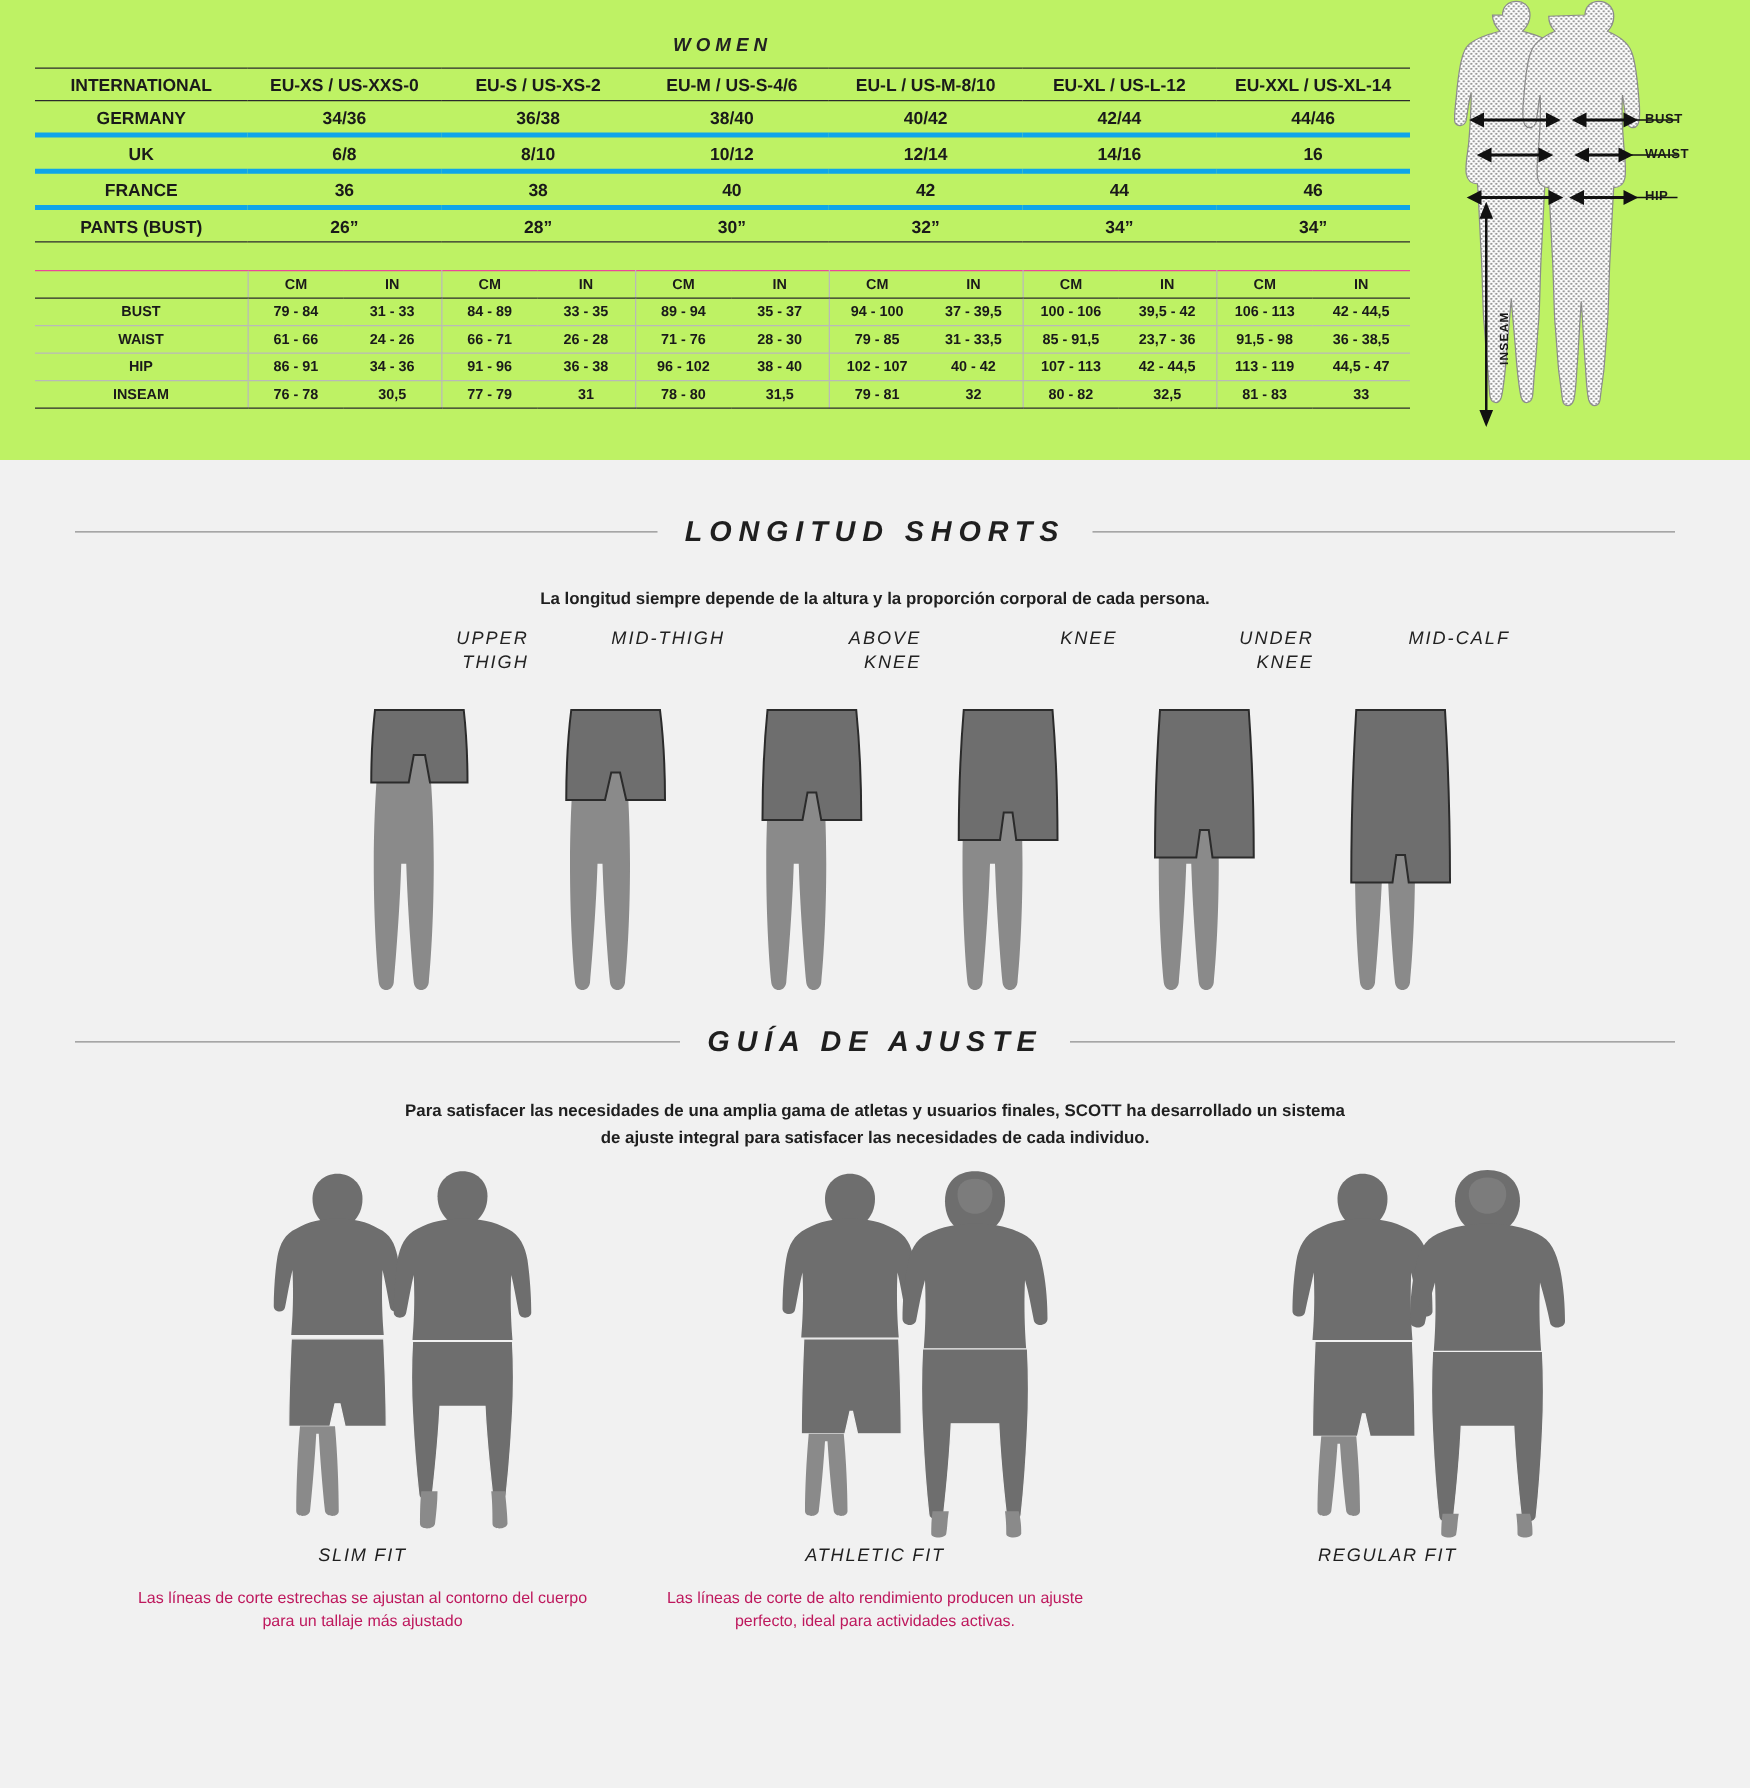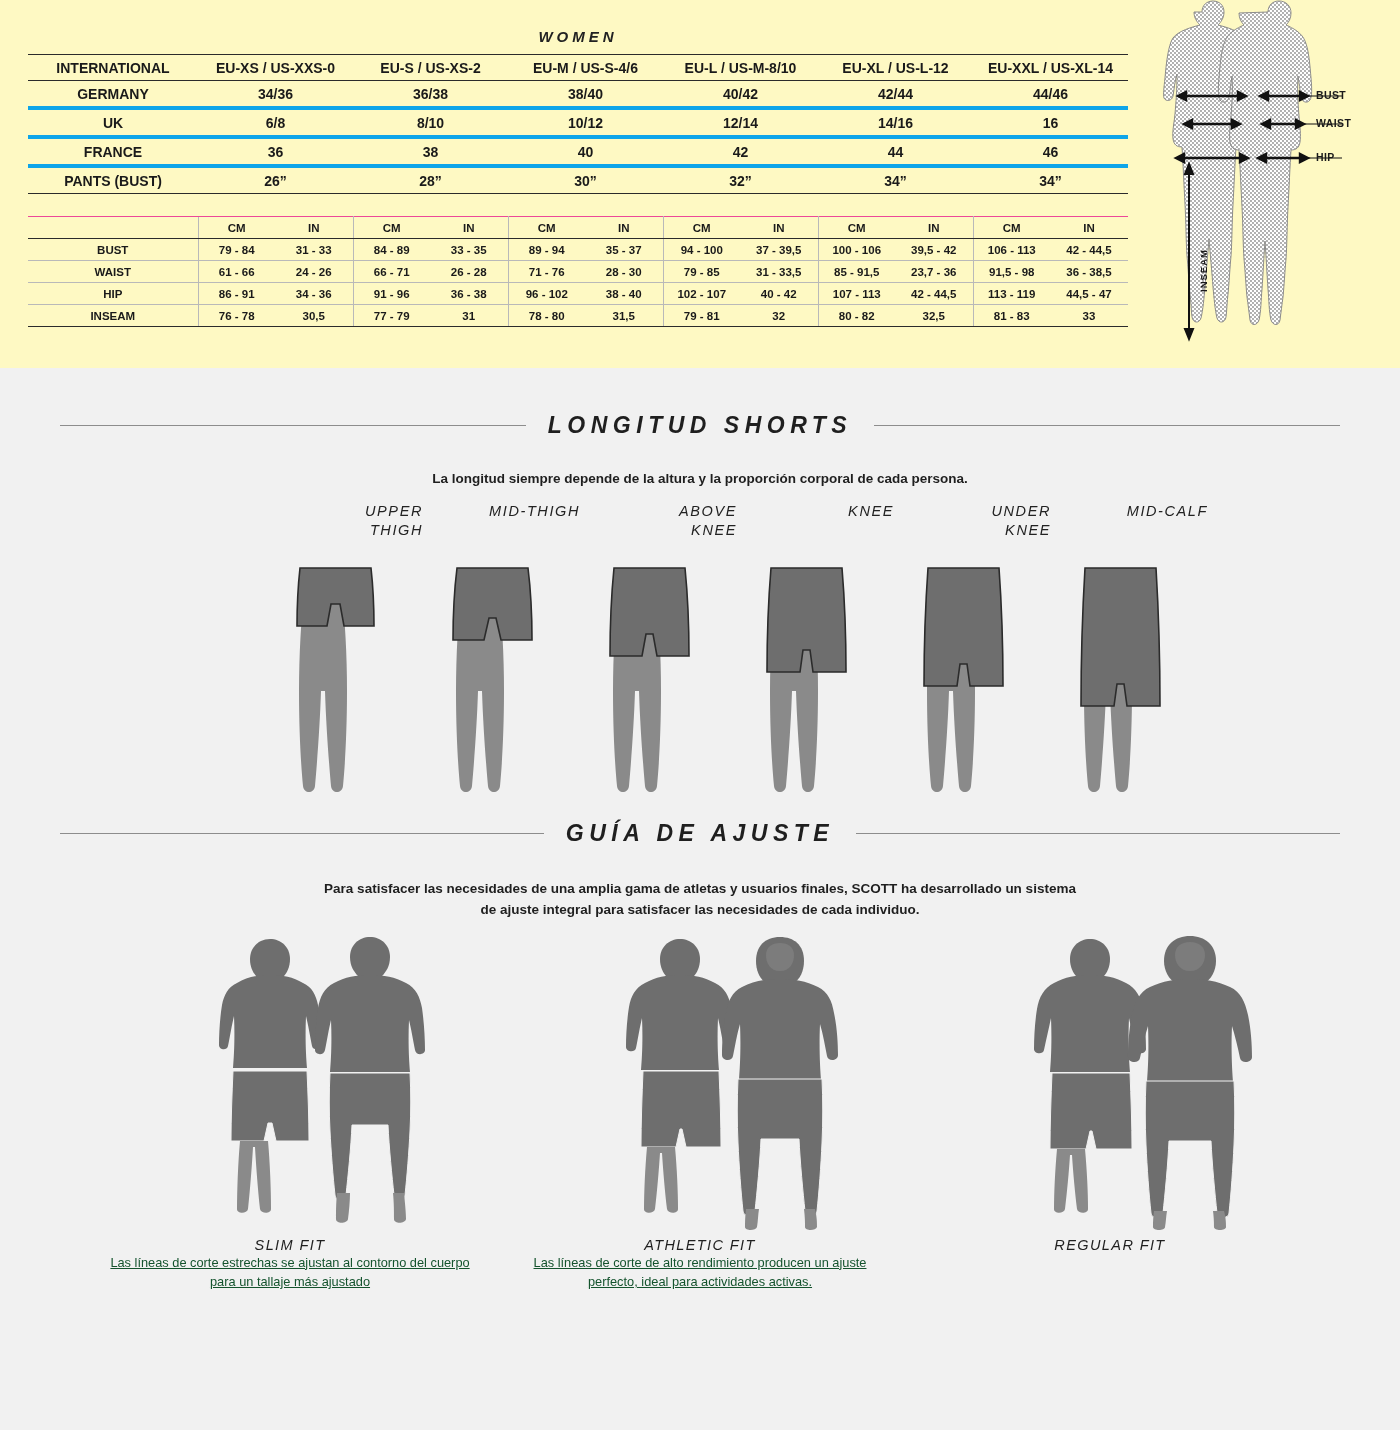--- a/index.html
+++ b/index.html
@@ -14,21 +14,21 @@
     color: #1a1a1a;
     overflow: hidden;
     position: relative;
   }
 
   
   .top-section {
     position: relative;
     width: 1400px;
     height: 368px;
-    background: #fef9c3;
+    background: #bef264;
   }
   .table-wrap {
     position: absolute;
     left: 28px;
     top: 28px;
     width: 1100px;
   }
   .women-title {
     text-align: center;
     font-size: 15px;
@@ -191,24 +191,23 @@
   }
   .fit-title {
     font-size: 14.5px;
     font-style: italic;
     letter-spacing: 1.4px;
     color: #1f1f1f;
     margin-top: 6px;
   }
   .fit-desc {
     font-size: 12.8px;
-    color: #14532d;
+    color: #be185d;
     line-height: 1.5;
-    margin-top: 0;
-    text-decoration: underline;
+    margin-top: 15px;
   }
   svg { display: block; }
 </style>
 </head>
 <body>
 
 <div class="top-section">
 
   <div class="table-wrap">
     <div class="women-title">WOMEN</div>

